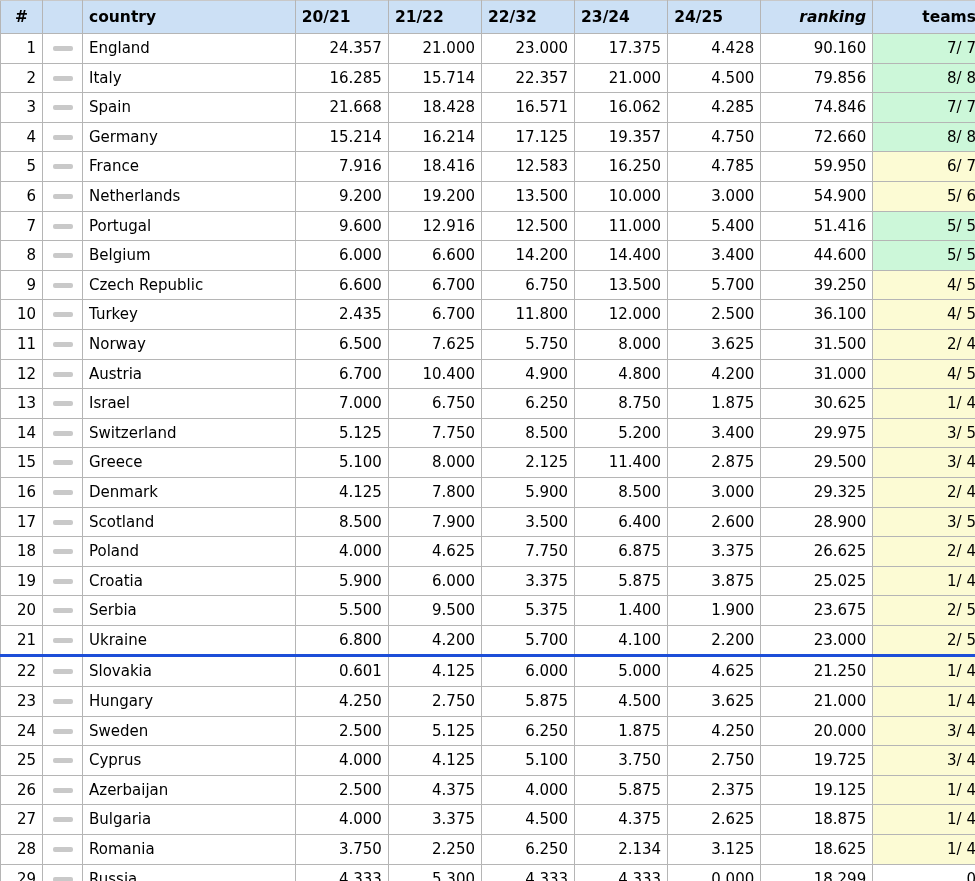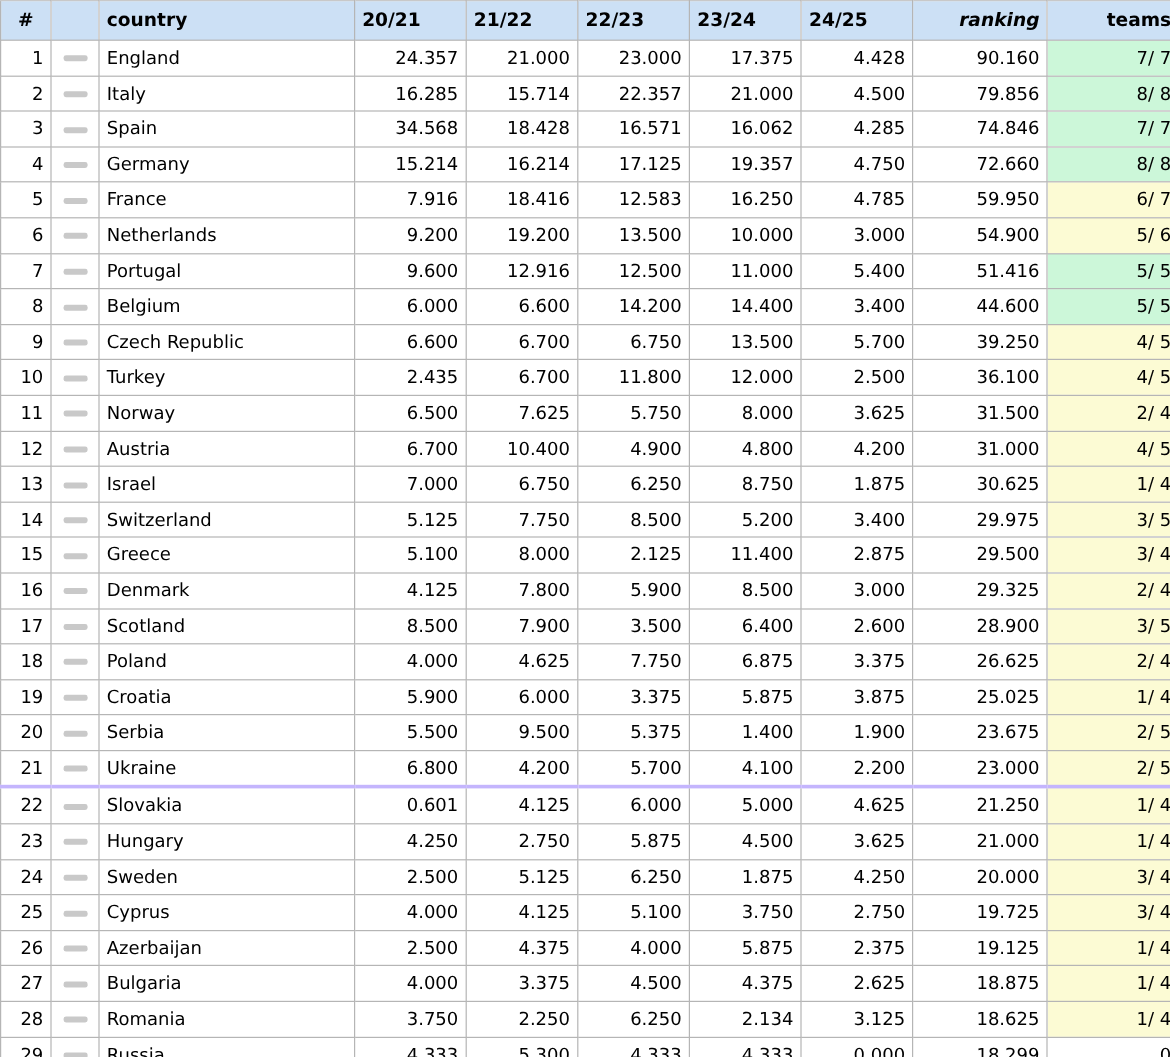--- a/index.html
+++ b/index.html
@@ -73,21 +73,21 @@
   }
   .move-cell { border-left: 1px solid #b5b5b5; border-right: 1px solid #b5b5b5; }
 
   
   td.teams-full    { background: #ccf7d9; }
   td.teams-partial { background: #fcfbd4; }
   td.teams-none    { background: #ffffff; }
 
   
   tr.cutoff > td {
-    border-bottom: 3px solid #c4b5fd;
+    border-bottom: 3px solid #1d4ed8;
   }
 </style>
 </head>
 <body>
 
 <div id="root">
   <table class="coeff">
     <colgroup>
       <col class="c-rank">
         <col class="c-move">
@@ -100,21 +100,21 @@
       <col class="c-ranking">
         <col class="c-teams">
     </colgroup>
     <thead>
       <tr>
         <th class="c-rank">#</th>
         <th class="c-move"></th>
         <th class="c-country">country</th>
         <th class="c-season">20/21</th>
         <th class="c-season">21/22</th>
-        <th class="c-season">22/23</th>
+        <th class="c-season">22/32</th>
         <th class="c-season">23/24</th>
         <th class="c-season">24/25</th>
         <th class="c-ranking">ranking</th>
         <th class="c-teams">teams</th>
       </tr>
     </thead>
     <tbody id="tbody">
         <tr>
           <td class="c-rank">1</td>
           <td class="c-move move-cell"><span class="move-dash"></span></td>
@@ -136,21 +136,21 @@
           <td class="c-season">22.357</td>
           <td class="c-season">21.000</td>
           <td class="c-season">4.500</td>
           <td class="c-ranking">79.856</td>
           <td class="c-teams teams-full">8/ 8</td>
         </tr>
         <tr>
           <td class="c-rank">3</td>
           <td class="c-move move-cell"><span class="move-dash"></span></td>
           <td class="c-country">Spain</td>
-          <td class="c-season">34.568</td>
+          <td class="c-season">21.668</td>
           <td class="c-season">18.428</td>
           <td class="c-season">16.571</td>
           <td class="c-season">16.062</td>
           <td class="c-season">4.285</td>
           <td class="c-ranking">74.846</td>
           <td class="c-teams teams-full">7/ 7</td>
         </tr>
         <tr>
           <td class="c-rank">4</td>
           <td class="c-move move-cell"><span class="move-dash"></span></td>

